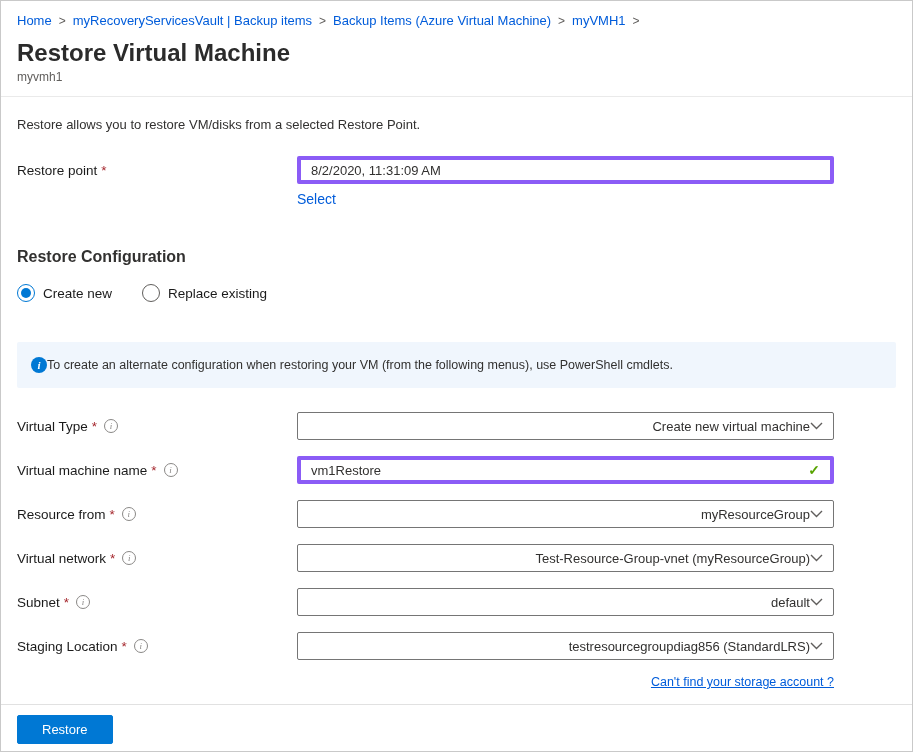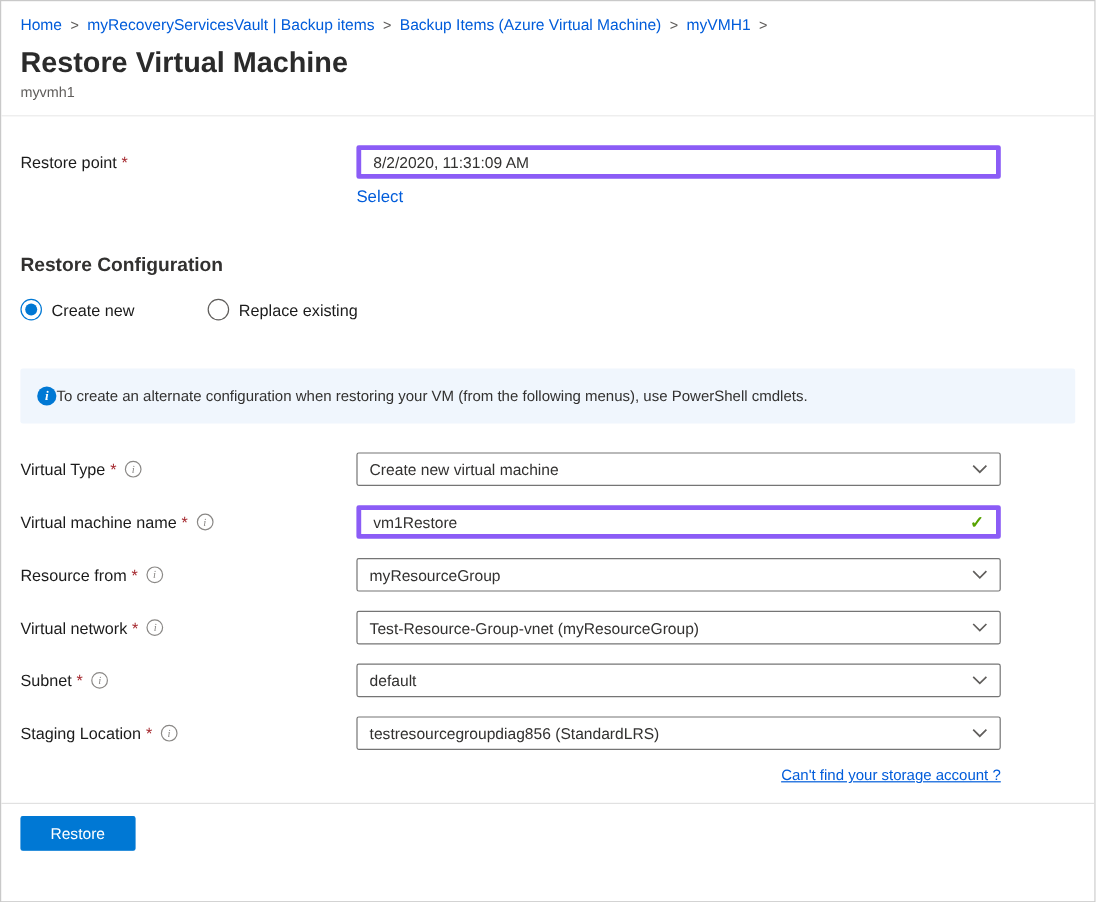--- a/index.html
+++ b/index.html
@@ -46,21 +46,21 @@
     font-family: "Liberation Sans", sans-serif; background: transparent; padding: 0;
   }
   .check-mark { color: #57a300; font-size: 14px; font-weight: bold; margin-left: 8px; }
 
   .select-link-row { margin-top: 6px; }
   .link { color: #015cda; font-size: 14px; cursor: pointer; text-decoration: none; }
 
   .section-heading { margin-top: 40px; font-size: 16px; font-weight: bold; color: #323130; }
 
   
-  .radio-row { margin-top: 18px; display: flex; align-items: center; gap: 31px; }
+  .radio-row { margin-top: 18px; display: flex; align-items: center; }
   .radio { display: inline-flex; align-items: center; margin-right: 30px; cursor: pointer; }
   .radio-circle {
     width: 18px; height: 18px; border-radius: 50%; border: 1px solid #605e5c; background: #fff; position: relative;
   }
   .radio.selected .radio-circle { border-color: #0078d4; }
   .radio.selected .radio-circle::after {
     content: ""; position: absolute; left: 3px; top: 3px; right: 3px; bottom: 3px;
     border-radius: 50%; background: #0078d4;
   }
   .radio-label { margin-left: 8px; font-size: 13.5px; color: #1b1b1b; }
@@ -75,21 +75,21 @@
     display: flex; align-items: center; justify-content: center; font-size: 11px; font-weight: bold;
     font-family: "Liberation Serif", serif; font-style: italic;
   }
   .banner-text { font-size: 12.5px; color: #323130; }
 
   
   .form-area { margin-top: 24px; }
   .form-row { margin-bottom: 16px; }
   .dropdown {
     height: 28px; border: 1px solid #757575; border-radius: 2px; background: #fff;
-    display: flex; align-items: center; justify-content: space-between; padding: 12px 10px;
+    display: flex; align-items: center; justify-content: flex-end; padding: 12px 10px;
     font-size: 13px; color: #323130; cursor: pointer;
   }
   .chevron { display: inline-flex; align-items: center; }
 
   .storage-link-row { width: 817px; text-align: right; margin-top: -4px; }
   .storage-link-row .link { font-size: 12.5px; text-decoration: underline; }
 
   
   .footer { border-top: 1px solid #e1e1e1; margin-top: 14px; padding: 10px 16px; }
   .primary-button {
@@ -106,20 +106,21 @@
     <a class="crumb">Home</a><span class="crumb-sep">&gt;</span><a class="crumb">myRecoveryServicesVault | Backup items</a><span class="crumb-sep">&gt;</span><a class="crumb">Backup Items (Azure Virtual Machine)</a><span class="crumb-sep">&gt;</span><a class="crumb">myVMH1</a><span class="crumb-sep">&gt;</span>
   </div>
 
   <div class="header">
     <div class="page-title">Restore Virtual Machine</div>
     <div class="page-subtitle">myvmh1</div>
   </div>
 
   <div class="content">
 
+    <div class="intro">Restore allows you to restore VM/disks from a selected Restore Point.</div>
 
     <div class="field-row restore-point-row">
       <div class="label-cell">
         <span>Restore point</span>
         <span class="req">*</span>
       </div>
       <div class="control-cell">
         <div class="textbox">
           <input value="8/2/2020, 11:31:09 AM" style="">
         </div>

